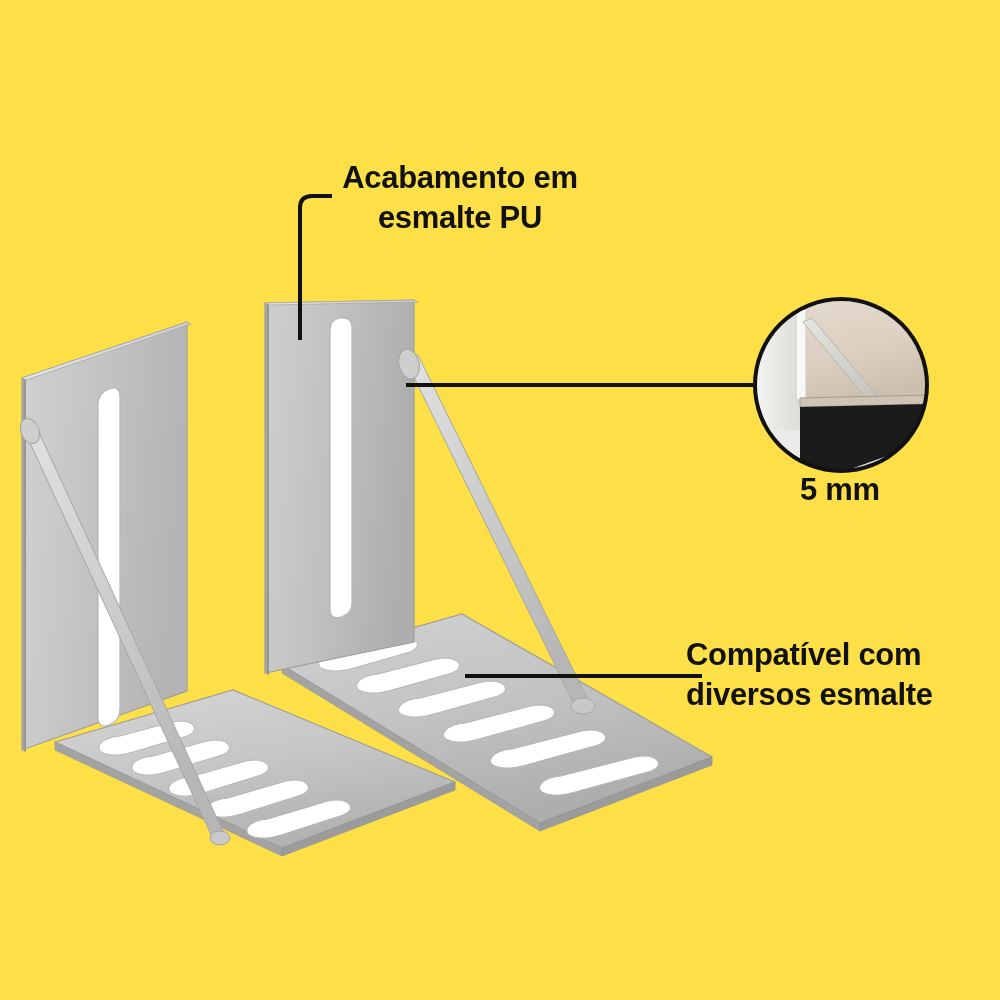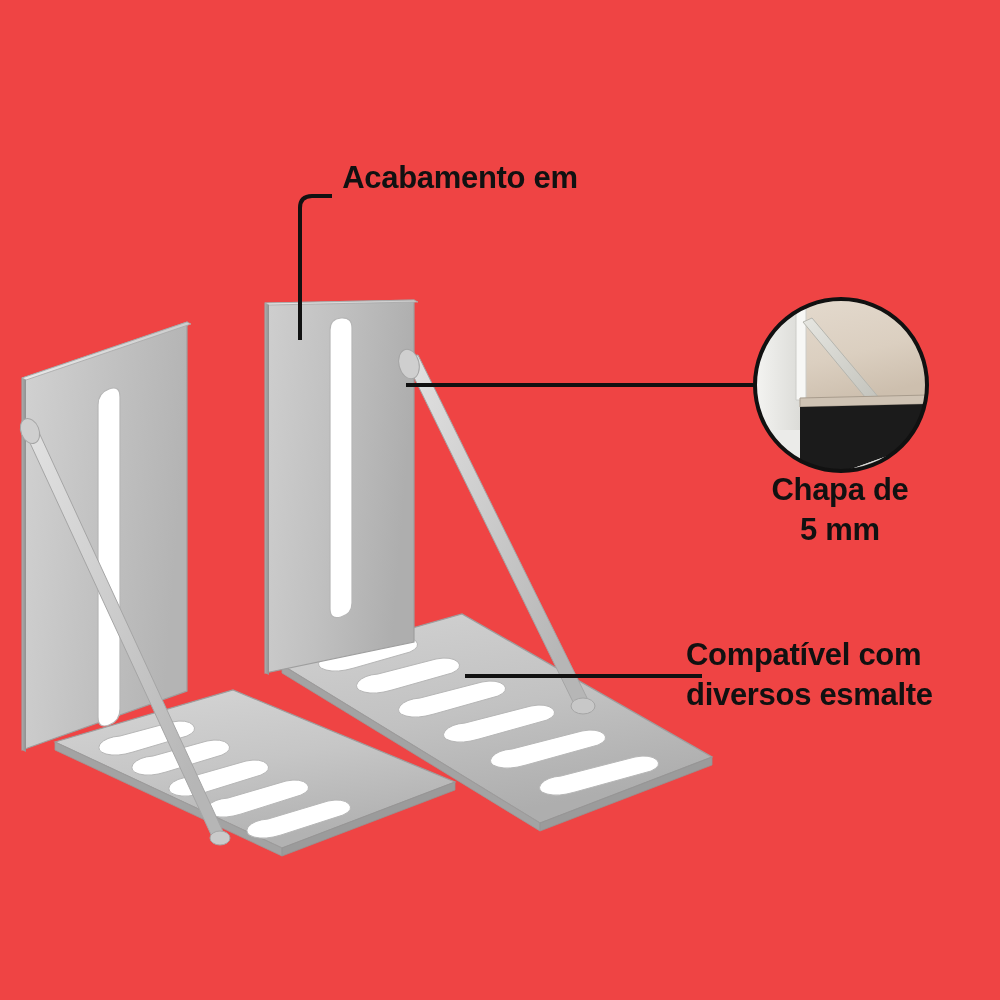--- a/index.html
+++ b/index.html
@@ -12,21 +12,21 @@
     height: 1000px;
     position: relative;
     overflow: hidden;
     font-family: "Liberation Sans", sans-serif;
   }
   #stage {
     position: absolute;
     left: 0; top: 0;
     width: 1000px;
     height: 1000px;
-    background: #ef4444;
+    background: #fde047;
   }
   .callout-text {
     position: absolute;
     color: #111111;
     font-weight: 700;
     font-size: 31px;
     line-height: 40px;
     letter-spacing: -0.3px;
     text-align: center;
     white-space: nowrap;
@@ -200,24 +200,24 @@
 
     <g stroke="#111111" stroke-width="4" fill="none" stroke-linecap="butt">
       <path d="M 332 196 L 312 196 Q 300 196 300 208 L 300 340"></path>
       <line x1="406" y1="385" x2="755" y2="385"></line>
       <line x1="465" y1="676" x2="702" y2="676"></line>
     </g>
   </svg>
 
   <div class="callout-text" id="label-finish">
     <span class="tl">Acabamento em</span>
+    <span class="tl">esmalte PU</span>
   </div>
 
   <div class="callout-text" id="label-plate">
-    <span class="tl">Chapa de</span>
     <span class="tl">5 mm</span>
   </div>
 
   <div class="callout-text" id="label-compat">
     <span class="tl">Compatível com</span>
     <span class="tl">diversos esmalte</span>
   </div>
 
 </div>
 

